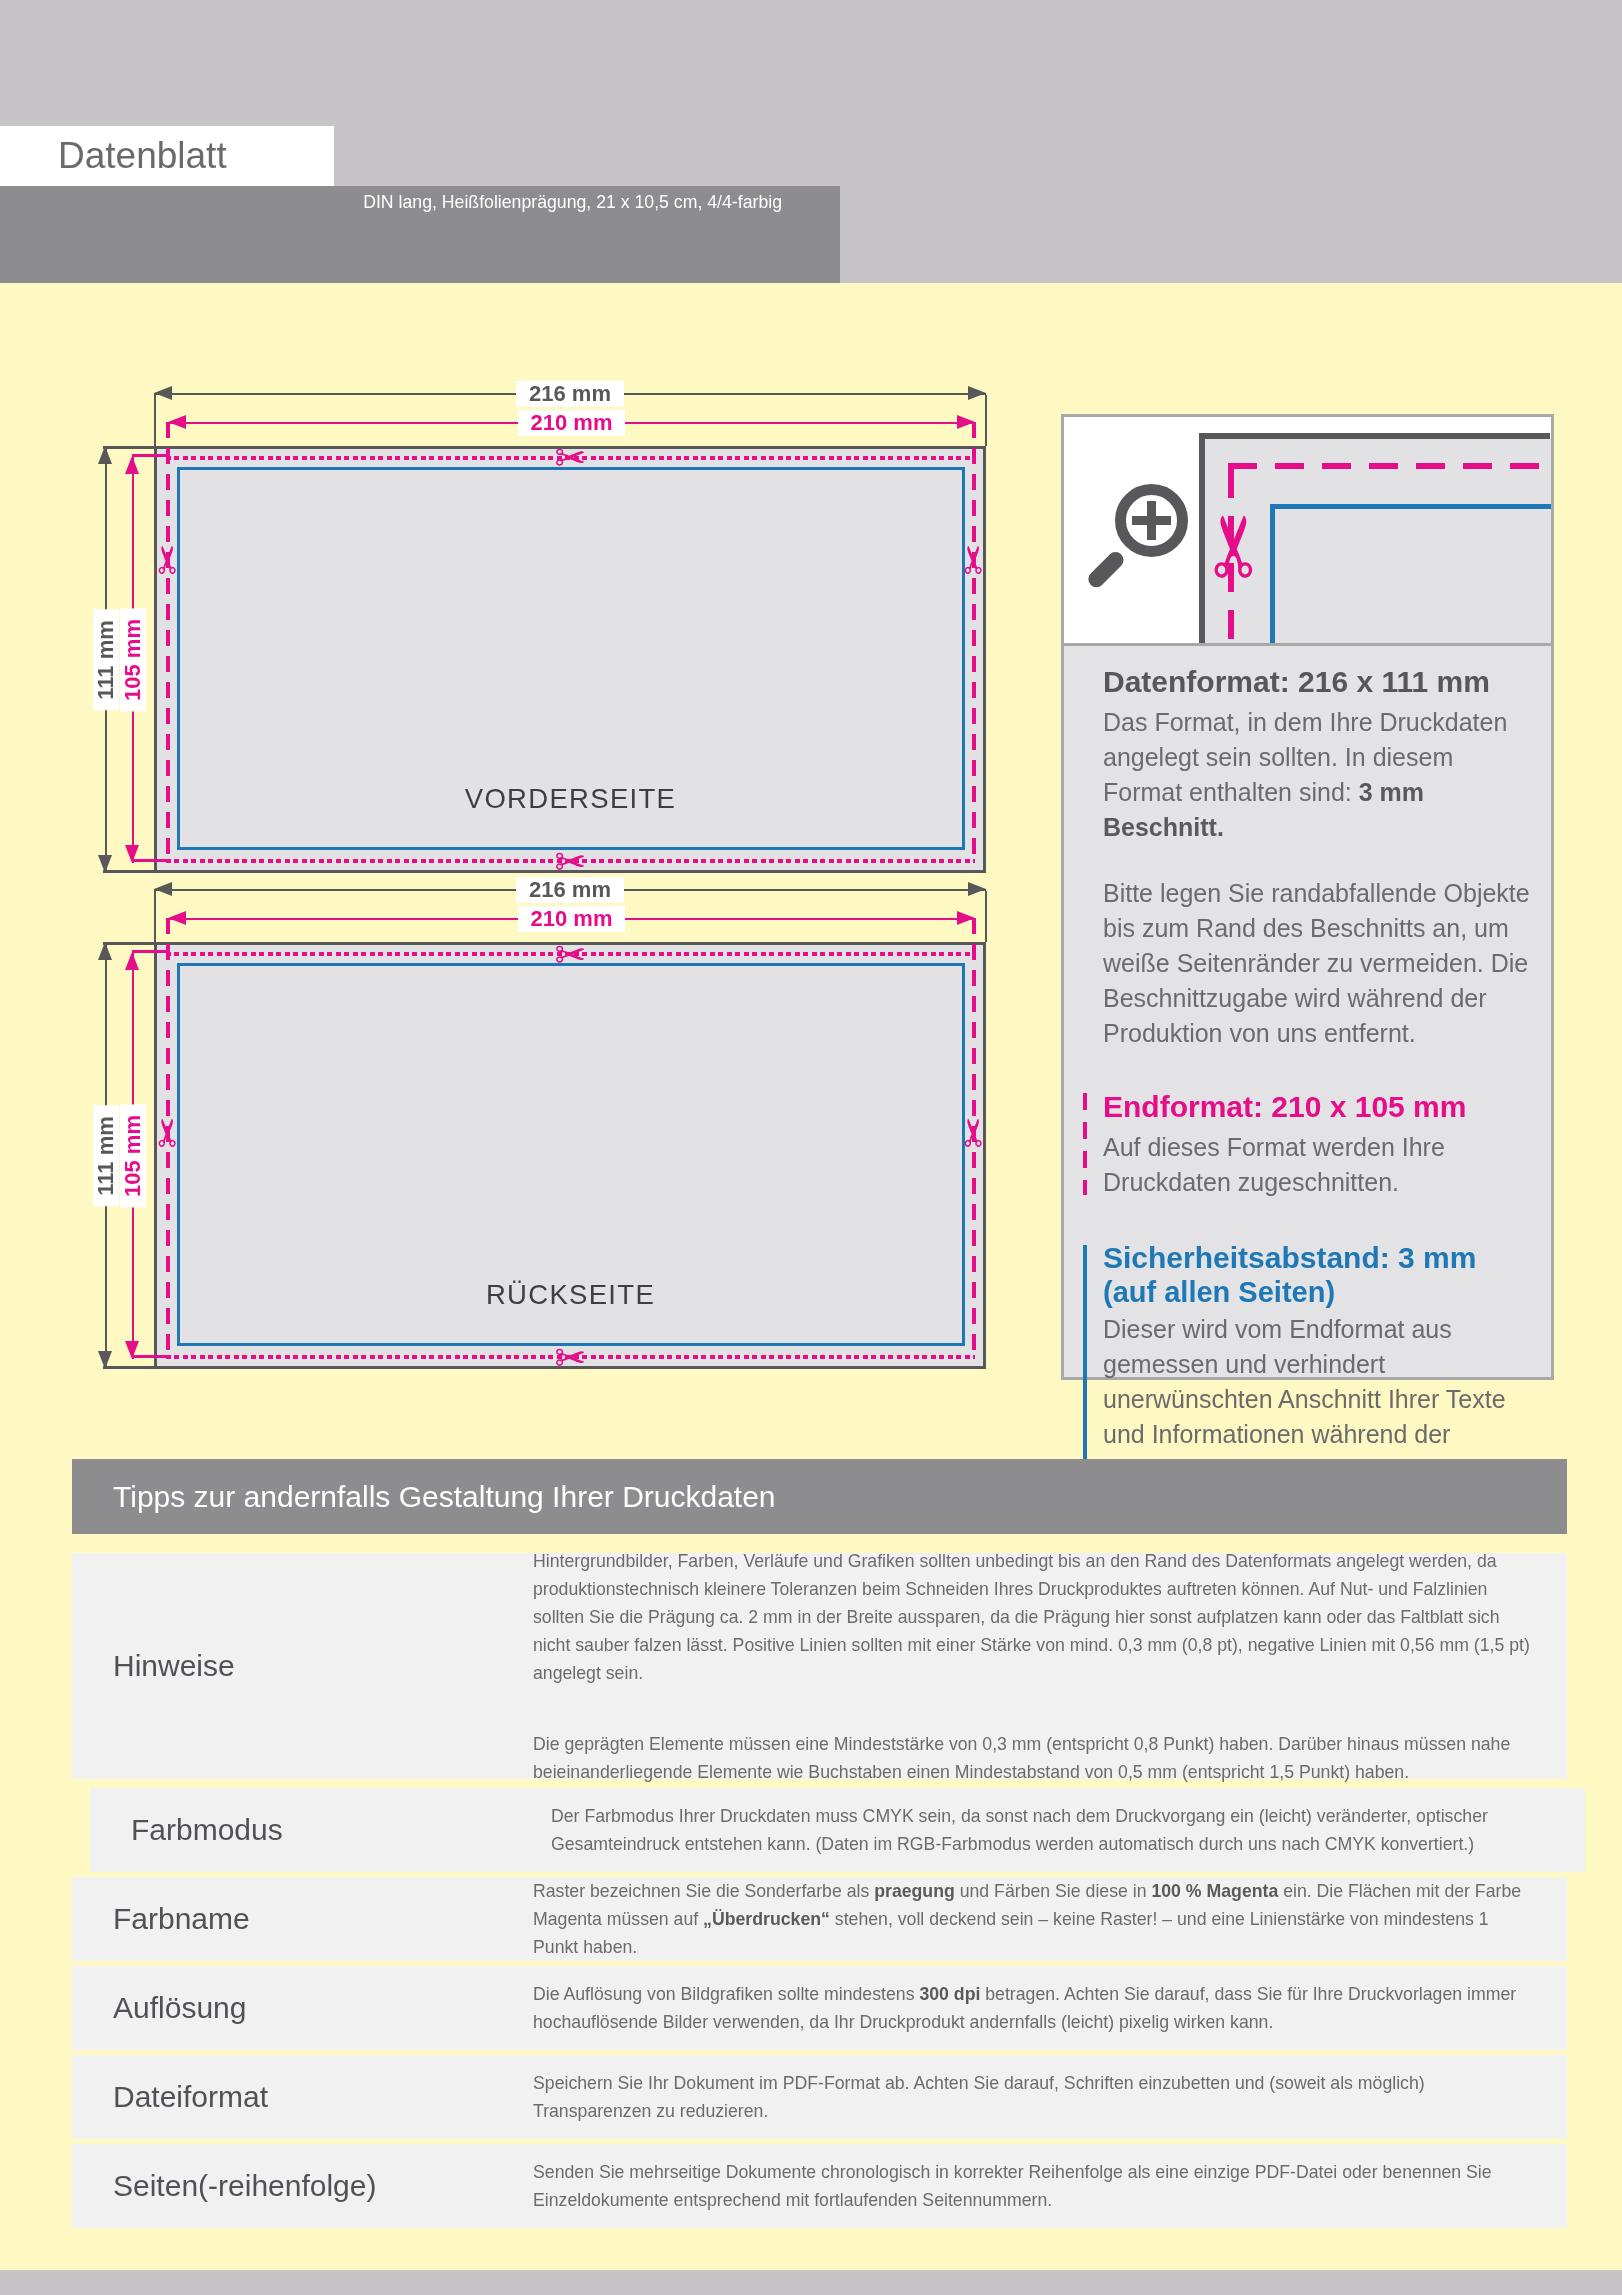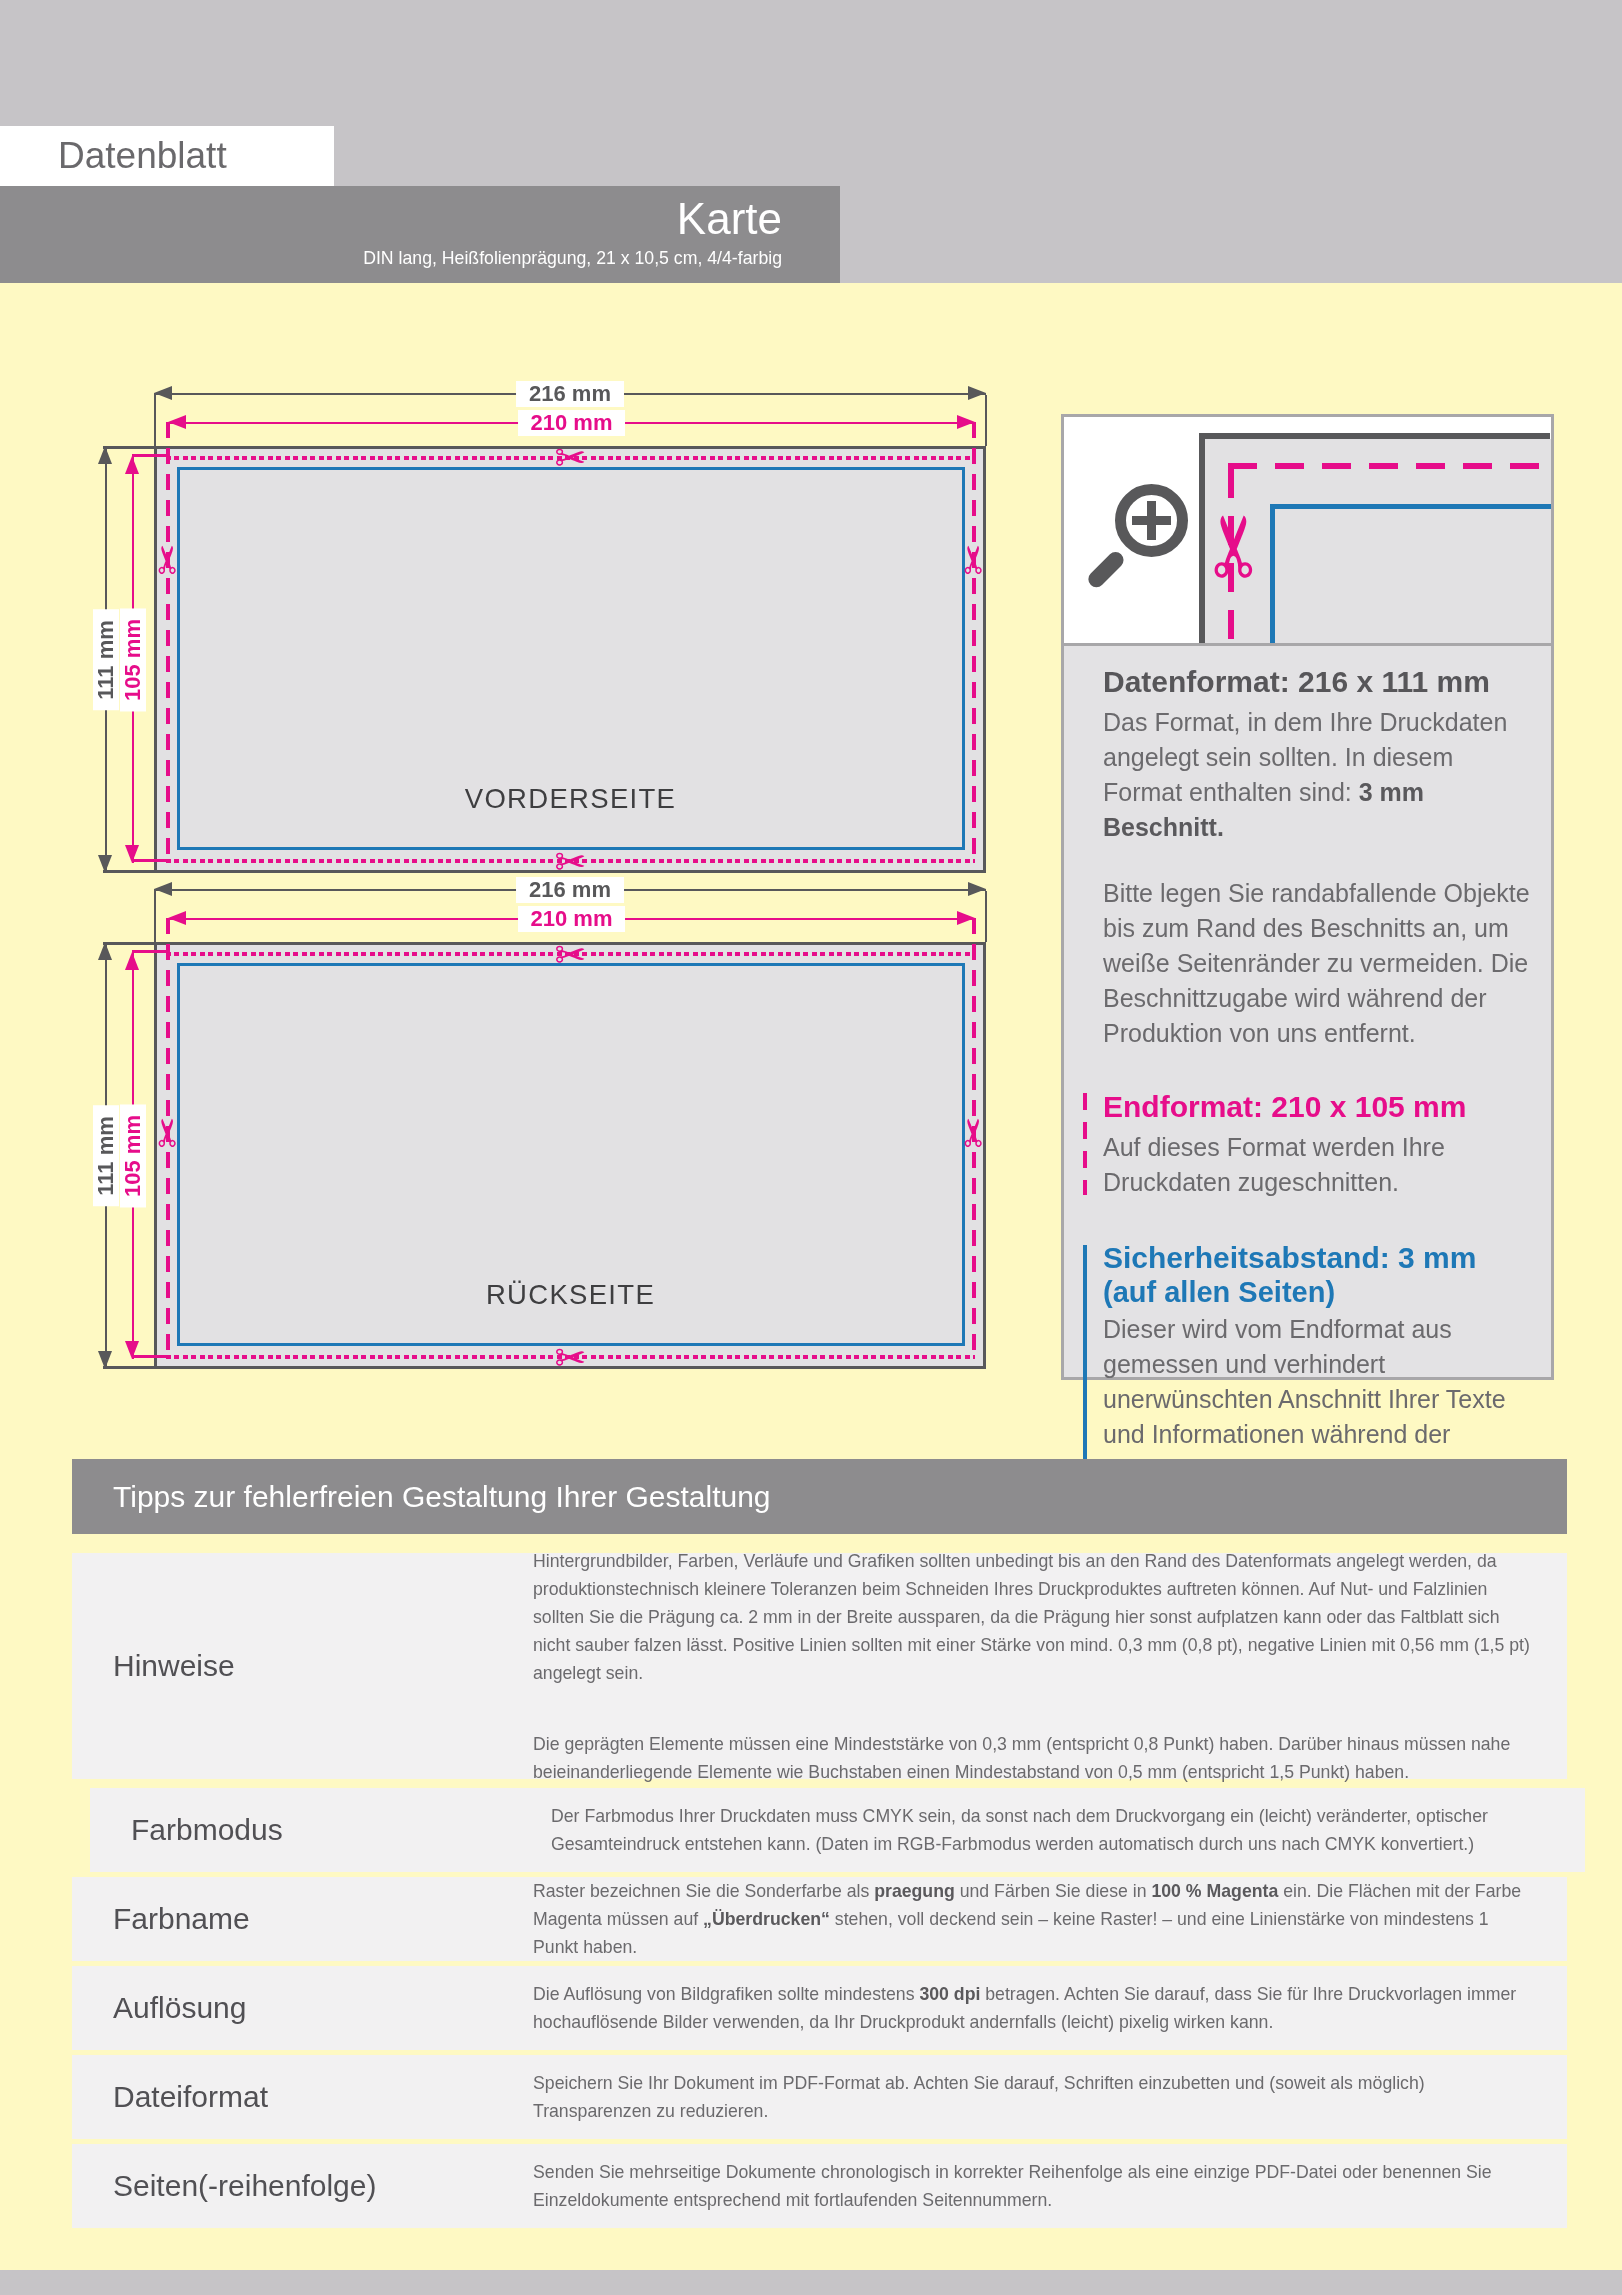--- a/index.html
+++ b/index.html
@@ -99,21 +99,20 @@
 </head>
 <body>
 
 <div class="page">
 
   <div class="top-band"></div>
   <div class="datenblatt-box">
     <div class="t">Datenblatt</div>
   </div>
   <div class="product-band">
-    <div class="title">Karte</div>
     <div class="subtitle">DIN lang, Heißfolienprägung, 21 x 10,5 cm, 4/4-farbig</div>
   </div>
 
   <div class="dim h c-gray" style="left:154px;top:385px;width:832px;">
     <div class="bar"></div>
     <div class="ah ah-l"></div>
     <div class="ah ah-r"></div>
     <span class="dimlbl">216 mm</span>
   </div>
   <div class="dim h c-mag" style="left:168px;top:414px;width:807px;">
@@ -238,21 +237,21 @@
       <div class="blk">
         <div class="marker blue"></div>
         <p class="info-title t-blue" style="margin-bottom:0;">Sicherheitsabstand: 3 mm</p>
         <p class="sub-blue">(auf allen Seiten)</p>
         <p class="info-body">Dieser wird vom Endformat aus gemessen und verhindert unerwünschten Anschnitt Ihrer Texte und Informationen während der Produktion.</p>
       </div>
     </div>
   </div>
 
   <div class="tips-band">
-    <div class="t">Tipps zur fehlerfreien Gestaltung Ihrer Gestaltung</div>
+    <div class="t">Tipps zur andernfalls Gestaltung Ihrer Druckdaten</div>
   </div>
 
   <div class="row" style="top:1553px;height:226px;">
     <div class="lbl">Hinweise</div>
     <div class="txt">
       <p class="gap">Hintergrundbilder, Farben, Verläufe und Grafiken sollten unbedingt bis an den Rand des Datenformats angelegt werden, da produktionstechnisch kleinere Toleranzen beim Schneiden Ihres Druckproduktes auftreten können. Auf Nut- und Falzlinien sollten Sie die Prägung ca. 2 mm in der Breite aussparen, da die Prägung hier sonst aufplatzen kann oder das Faltblatt sich nicht sauber falzen lässt. Positive Linien sollten mit einer Stärke von mind. 0,3 mm (0,8 pt), negative Linien mit 0,56 mm (1,5 pt) angelegt sein.</p>
       <p>Die geprägten Elemente müssen eine Mindeststärke von 0,3 mm (entspricht 0,8 Punkt) haben. Darüber hinaus müssen nahe beieinanderliegende Elemente wie Buchstaben einen Mindestabstand von 0,5 mm (entspricht 1,5 Punkt) haben.</p>
     </div>
   </div>
 

